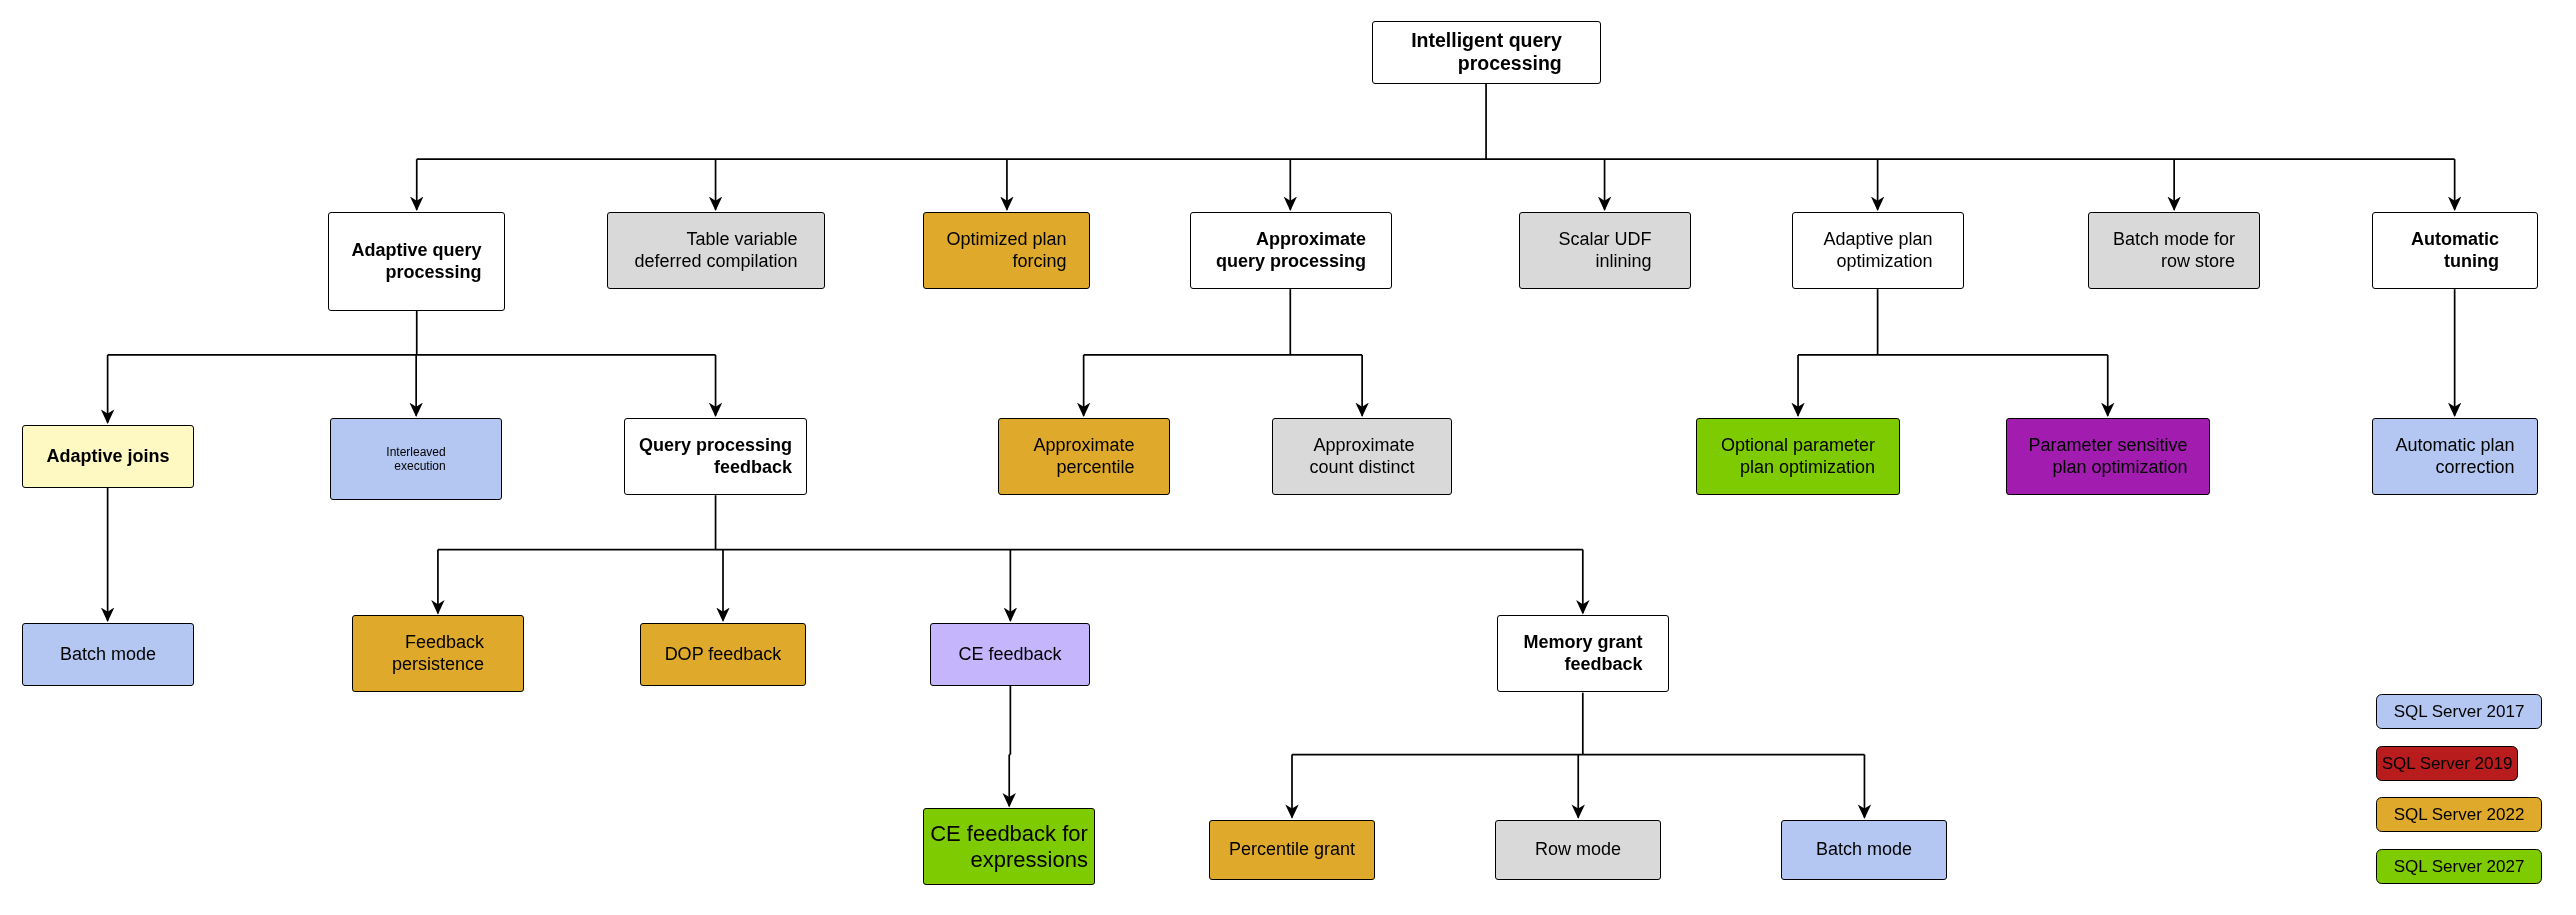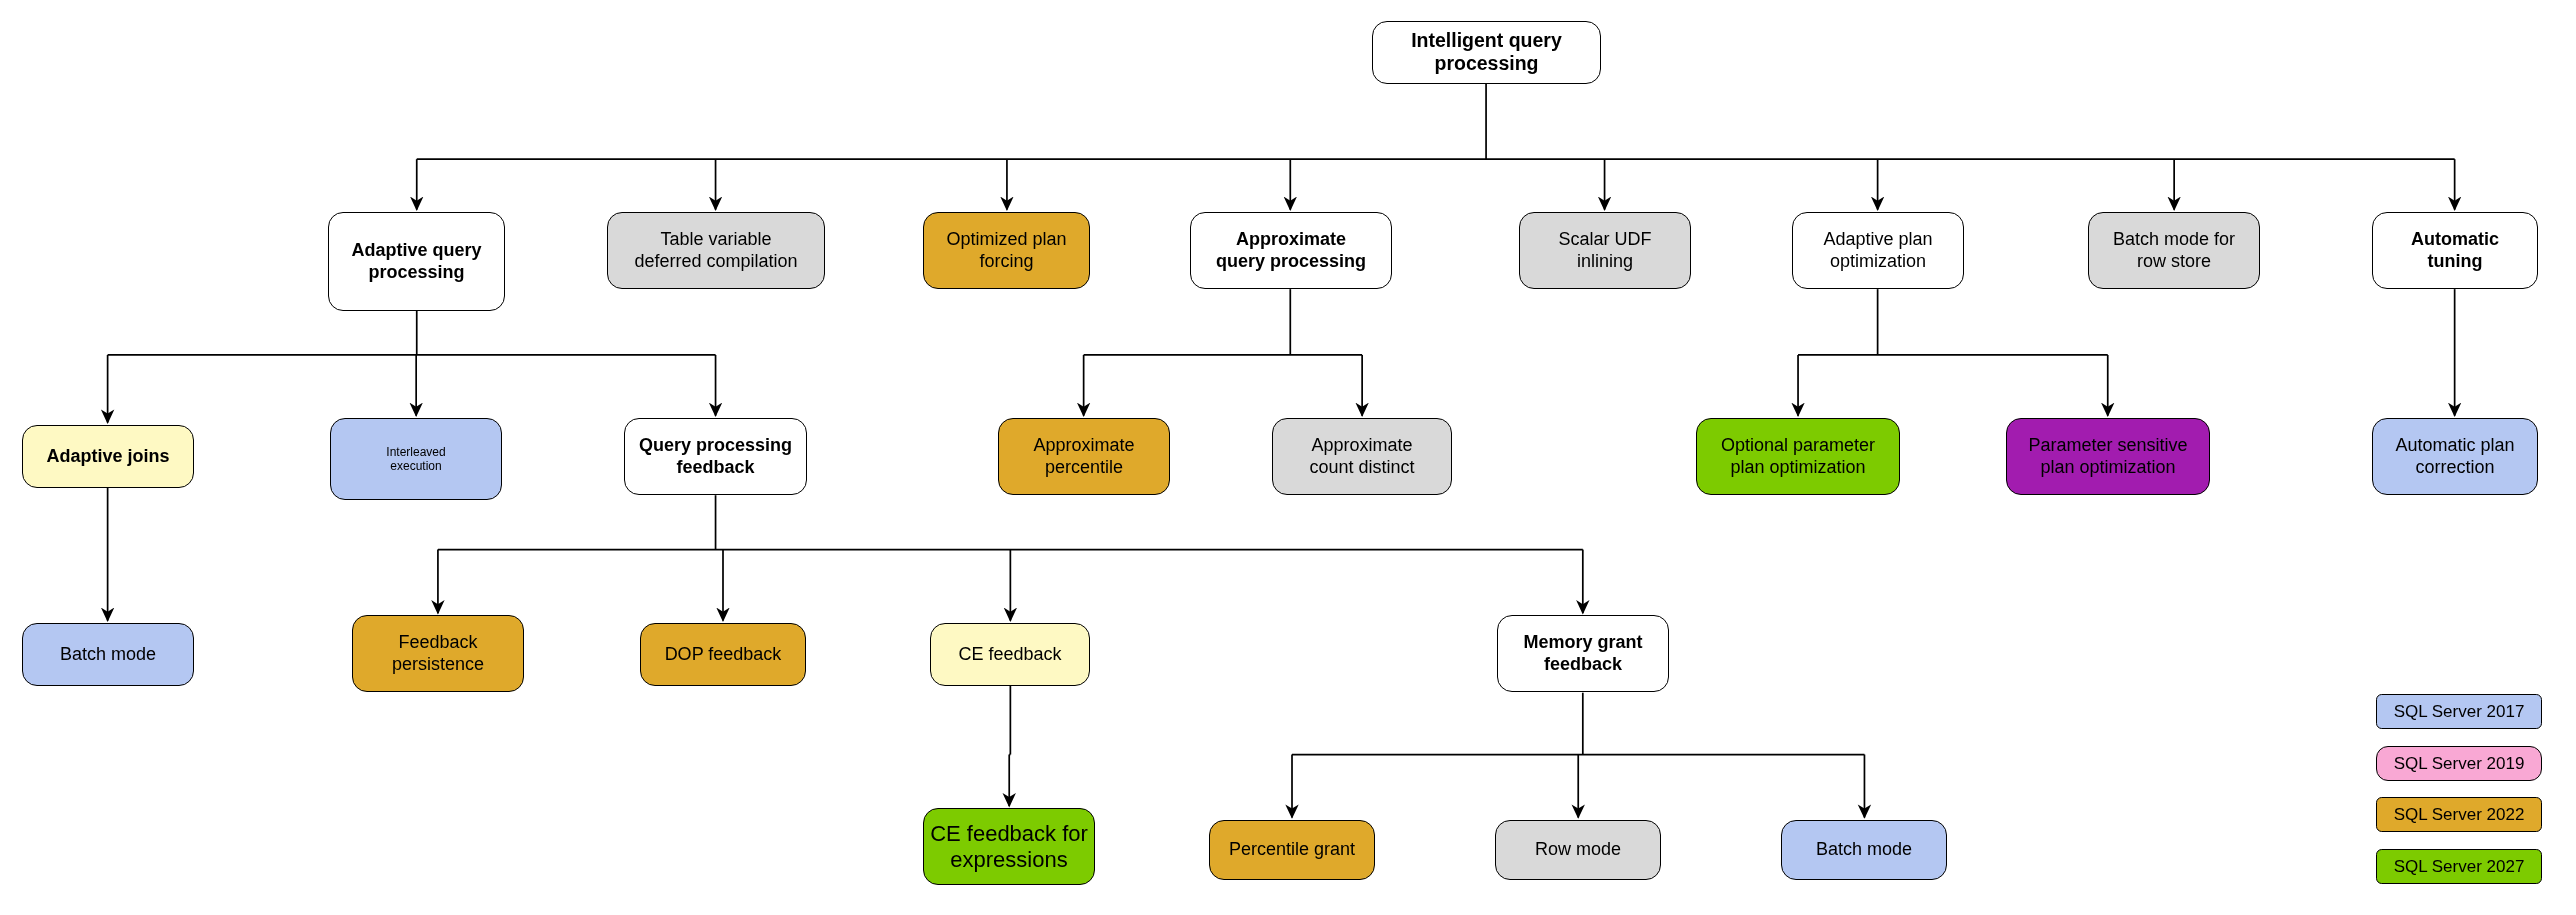--- a/index.html
+++ b/index.html
@@ -22,25 +22,25 @@
     left: 0;
     top: 0;
     width: 2576px;
     height: 916px;
     pointer-events: none;
   }
   .node {
     position: absolute;
     box-sizing: border-box;
     border: 1.7px solid #000000;
-    border-radius: 15px;
+    border-radius: 3px;
     display: flex;
     align-items: center;
     justify-content: center;
-    text-align: center;
+    text-align: right;
     color: #000000;
     line-height: 1.18;
     padding: 1.1px 3.4px;
     background: #ffffff;
     white-space: pre-line;
   }
   .node.root {
     font-weight: bold;
   }
   .legend-item {
@@ -137,29 +137,29 @@
       <div class="node" style="left: 1696px; top: 418px; width: 204px; height: 77px; background: rgb(125, 203, 0); font-size: 18px;">Optional parameter
 plan optimization</div>
       <div class="node" style="left: 2006px; top: 418px; width: 204px; height: 77px; background: #a21caf; font-size: 18px;">Parameter sensitive
 plan optimization</div>
       <div class="node" style="left: 2372px; top: 418px; width: 166px; height: 77px; background: rgb(180, 199, 242); font-size: 18px;">Automatic plan
 correction</div>
       <div class="node" style="left: 22px; top: 623px; width: 172px; height: 63px; background: rgb(180, 199, 242); font-size: 18px;">Batch mode</div>
       <div class="node" style="left: 352px; top: 615px; width: 172px; height: 77px; background: rgb(223, 169, 43); font-size: 18px;">Feedback
 persistence</div>
       <div class="node" style="left: 640px; top: 623px; width: 166px; height: 63px; background: rgb(223, 169, 43); font-size: 18px;">DOP feedback</div>
-      <div class="node" style="left: 930px; top: 623px; width: 160px; height: 63px; background: #fef9c3; font-size: 18px;">CE feedback</div>
+      <div class="node" style="left: 930px; top: 623px; width: 160px; height: 63px; background: #c4b5fd; font-size: 18px;">CE feedback</div>
       <div class="node root" style="left: 1497px; top: 615px; width: 172px; height: 77px; background: rgb(255, 255, 255); font-size: 18px; font-weight: bold;">Memory grant
 feedback</div>
       <div class="node" style="left: 923px; top: 808px; width: 172px; height: 77px; background: rgb(125, 203, 0); font-size: 22px;">CE feedback for
 expressions</div>
       <div class="node" style="left: 1209px; top: 820px; width: 166px; height: 60px; background: rgb(223, 169, 43); font-size: 18px;">Percentile grant</div>
       <div class="node" style="left: 1495px; top: 820px; width: 166px; height: 60px; background: rgb(217, 217, 217); font-size: 18px;">Row mode</div>
       <div class="node" style="left: 1781px; top: 820px; width: 166px; height: 60px; background: rgb(180, 199, 242); font-size: 18px;">Batch mode</div>
     </div>
   <div id="legend-layer">
       <div class="legend-item" style="left: 2376px; top: 694px; width: 166px; height: 35px; background: rgb(180, 199, 242);">SQL Server 2017</div>
-      <div class="legend-item" style="left: 2376px; top: 746px; width: 166px; height: 35px; background: #f9a8d4; border-radius: 12px;">SQL Server 2019</div>
+      <div class="legend-item" style="left: 2376px; top: 746px; width: 142px; height: 35px; background: #b91c1c;">SQL Server 2019</div>
       <div class="legend-item" style="left: 2376px; top: 797px; width: 166px; height: 35px; background: rgb(223, 169, 43);">SQL Server 2022</div>
       <div class="legend-item" style="left: 2376px; top: 849px; width: 166px; height: 35px; background: rgb(125, 203, 0);">SQL Server 2027</div>
     </div>
 </div>
 
 
 </body></html>

